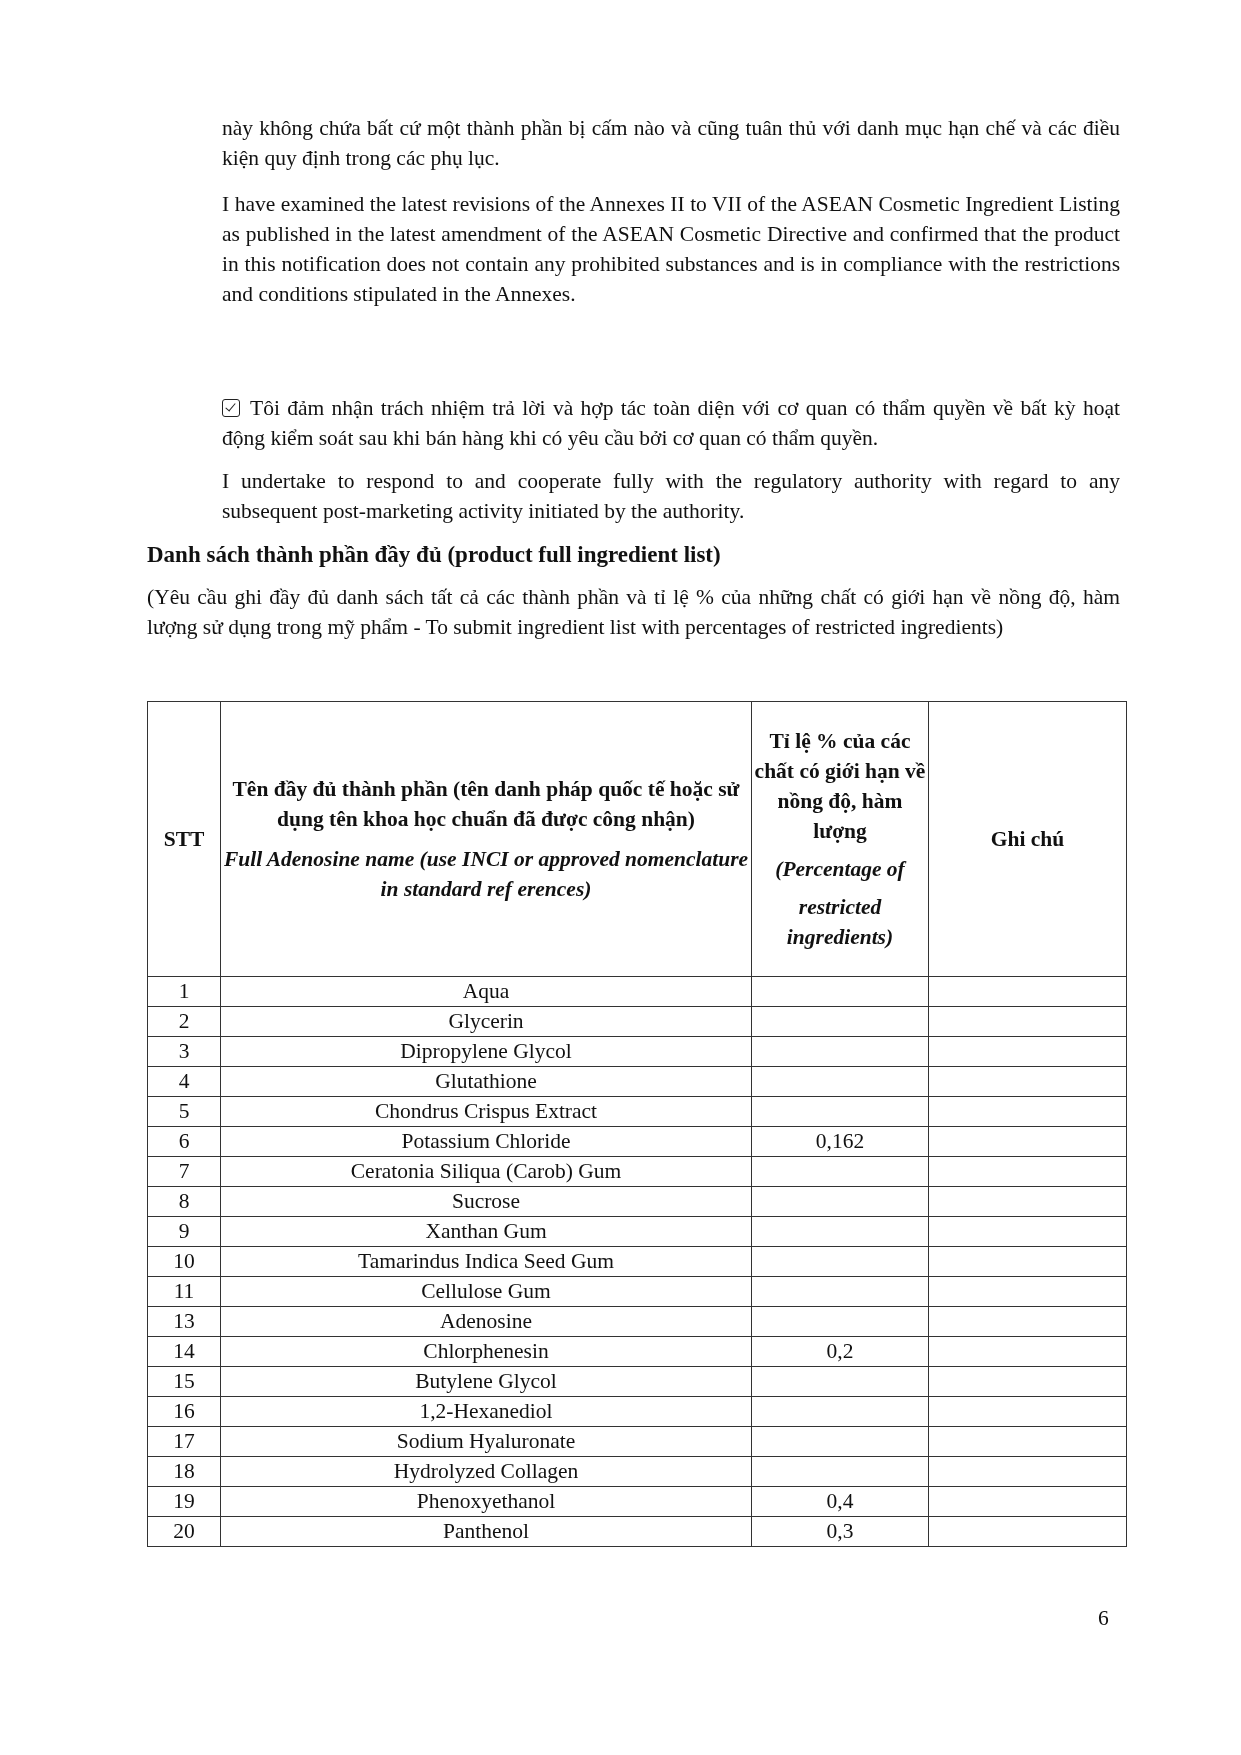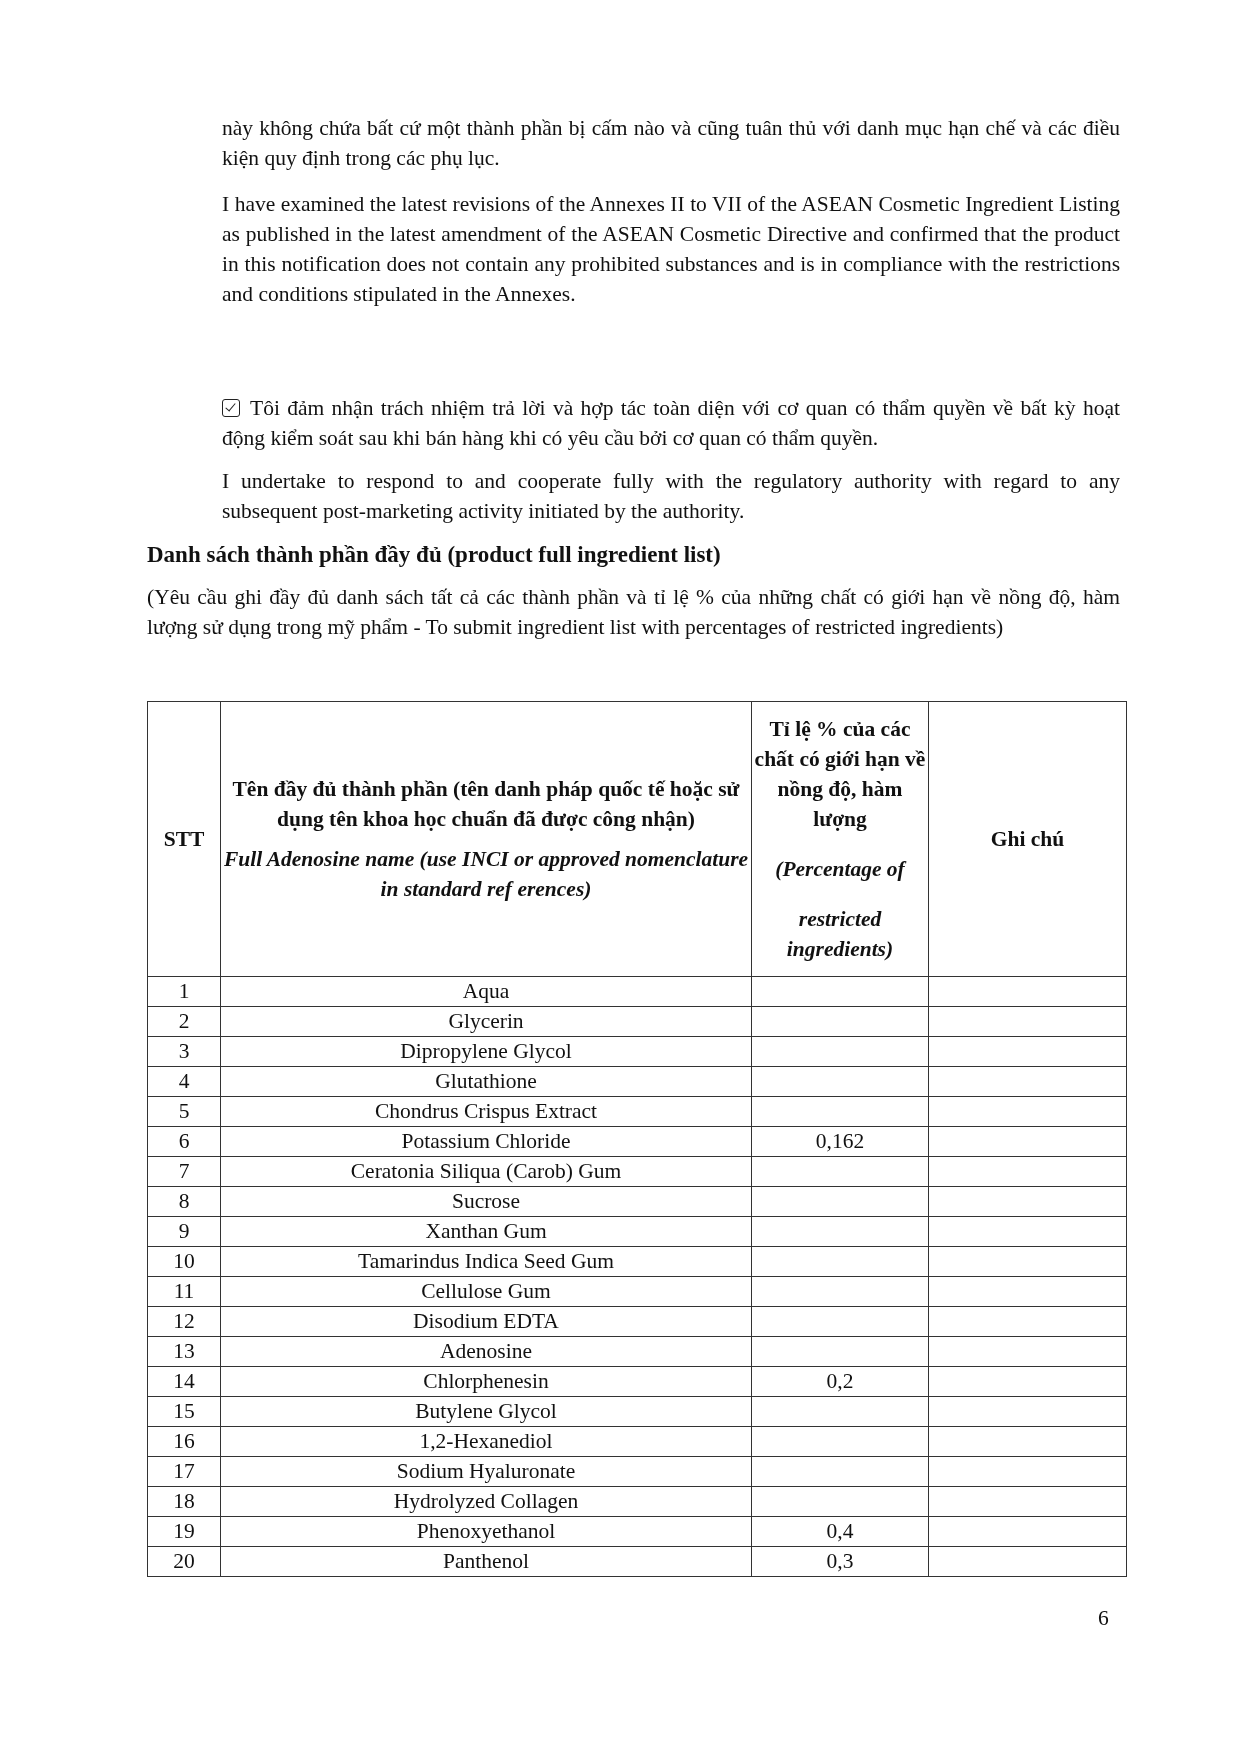--- a/index.html
+++ b/index.html
@@ -17,21 +17,21 @@
   table { position: absolute; left: 147px; top: 701px; width: 980px; border-collapse: collapse;
           font-size: 21.5px; }
   td, th { border: 1.5px solid #333; text-align: center; padding: 0; }
   th { font-weight: bold; vertical-align: middle; line-height: 30px; }
   .h-stt { width: 72px; }
   .h-name { width: 530px; padding: 0 0; }
   .h-pct { width: 176px; }
   .h-note { width: auto; }
   .h-name .it, .h-pct .it { font-style: italic; }
   .h-name .it { margin-top: 10px; display: block; }
-  .h-pct .it { display: block; margin-top: 20px; }
+  .h-pct .it { display: block; margin-top: 8px; }
   .h-pct .blk { display: block; }
   tr.row td { height: 29px; line-height: 29px; }
   .header-row th { height: 274px; }
   .page-num { position: absolute; left: 1098px; top: 1606px; font-size: 21.5px; }
 </style>
 </head>
 <body>
 
 <div class="p intro last-left" style="top:113px;">này không chứa bất cứ một thành phần bị cấm nào và cũng tuân thủ với danh mục hạn chế và các điều kiện quy định trong các phụ lục.</div>
 
@@ -122,26 +122,20 @@
         <td></td>
         <td></td>
       </tr>
       <tr class="row">
         <td>11</td>
         <td>Cellulose Gum</td>
         <td></td>
         <td></td>
       </tr>
       <tr class="row">
-        <td>12</td>
-        <td>Disodium EDTA</td>
-        <td></td>
-        <td></td>
-      </tr>
-      <tr class="row">
         <td>13</td>
         <td>Adenosine</td>
         <td></td>
         <td></td>
       </tr>
       <tr class="row">
         <td>14</td>
         <td>Chlorphenesin</td>
         <td>0,2</td>
         <td></td>

